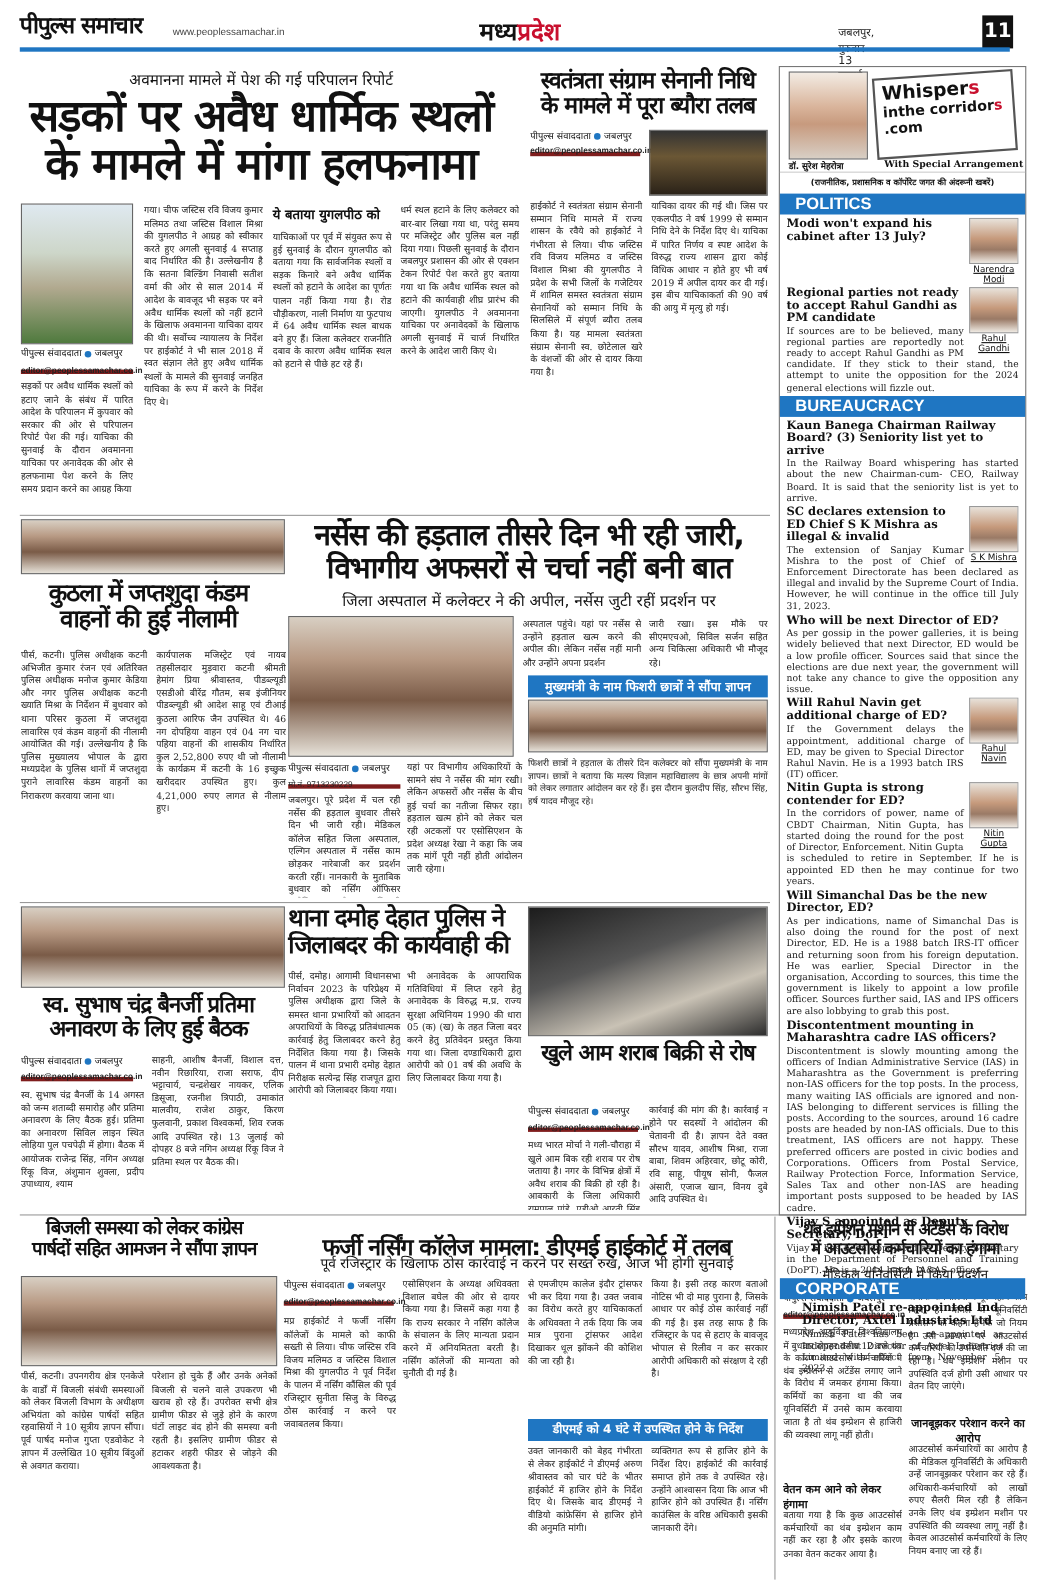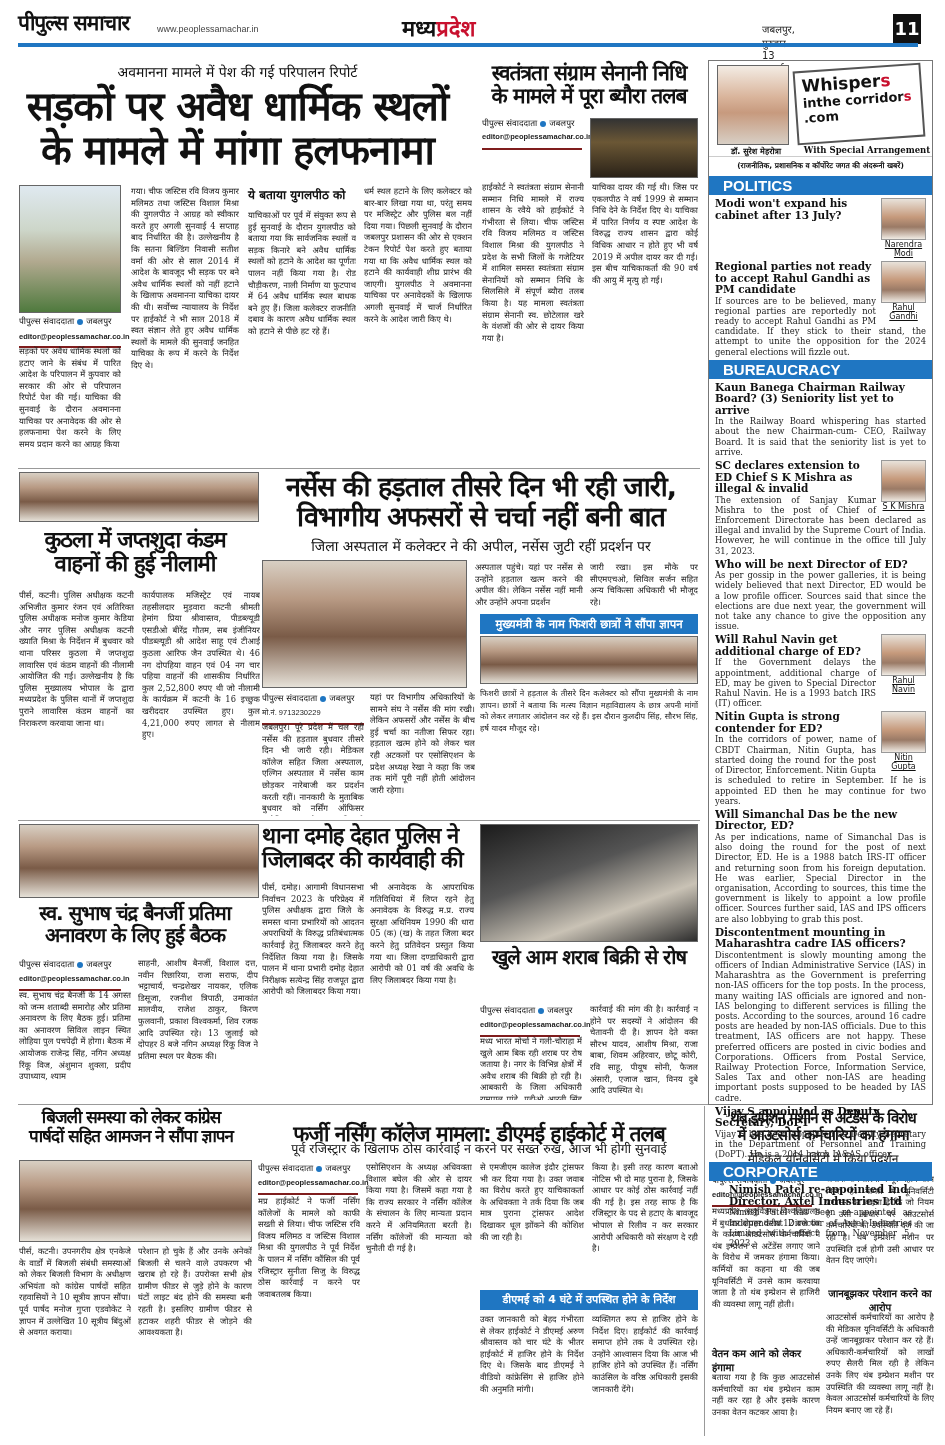--- a/index.html
+++ b/index.html
@@ -1,29 +1,29 @@
 <!DOCTYPE html>
 <html><head>
 <meta charset="utf-8">
 <style>
 *{box-sizing:border-box;margin:0;padding:0}
 body{width:945px;height:1445px;background:#fff;font-family:"DejaVu Serif",serif;color:#111;position:relative;overflow:hidden}
 .abs{position:absolute}
 .masthead{left:0;top:0;width:771px;height:44px}
 .logo{left:18px;top:8px;font-family:"DejaVu Sans",sans-serif;font-weight:bold;font-size:21px;color:#111;letter-spacing:-1px}
 .site{left:157px;top:24px;font-family:"Liberation Sans",sans-serif;font-size:9px;color:#444}
-.section{left:402px;top:12px;font-family:"DejaVu Sans",sans-serif;font-weight:bold;font-size:22px}
+.section{left:436px;top:12px;font-family:"DejaVu Sans",sans-serif;font-weight:bold;font-size:22px}
 .section .a{color:#111}.section .b{color:#c8102e}
 .dateline{left:762px;top:22px;font-family:"DejaVu Sans",sans-serif;font-size:10px;color:#222}
 .pageno{left:893px;top:14px;width:28px;height:30px;background:#111;color:#fff;font-family:"DejaVu Sans",sans-serif;font-weight:bold;font-size:18px;text-align:center;line-height:30px}
 .rule{left:18px;top:43px;width:900px;height:4px;background:#1f76c2}
 .kicker{font-family:"DejaVu Sans",sans-serif;font-size:14px;text-align:center}
 .hl{font-family:"DejaVu Sans",sans-serif;font-weight:bold;color:#111;text-align:center;line-height:1.1;letter-spacing:-1px}
 .txt{font-family:"DejaVu Serif",serif;font-size:8.3px;line-height:11.6px;color:#222;text-align:justify;overflow:hidden}
-.byline{font-family:"DejaVu Sans",sans-serif;font-size:8.5px;border-bottom:2px solid #7f1d1d;padding-bottom:20px;white-space:nowrap}
+.byline{font-family:"DejaVu Sans",sans-serif;font-size:8.5px;border-bottom:4px solid #7f1d1d;padding-bottom:9px;white-space:nowrap}
 .byline .bul{display:inline-block;width:6px;height:6px;border-radius:50%;background:#1f76c2;margin:0 3px;vertical-align:middle}
 .email{font-family:"Liberation Sans",sans-serif;font-size:7.5px;color:#222;font-weight:bold}
 .photo{background:linear-gradient(135deg,#9c8b73,#c9b89c 40%,#6e7c5c 70%,#5c4a3a);border:1px solid #666}
 .photo.people{background:linear-gradient(180deg,#d8cfc3 0%,#b89a84 30%,#7a5b47 60%,#e6e1d8 100%)}
 .photo.court{background:linear-gradient(180deg,#dfe9f0 0%,#cdd6c9 35%,#b1a98f 60%,#4f7a3e 100%)}
 .photo.dark{background:linear-gradient(160deg,#1c1c1c,#555 40%,#c9c2b5 70%,#2d2d2d)}
 .photo.gavel{background:linear-gradient(180deg,#333 0%,#6b5735 40%,#2a2218 100%)}
 .caption{font-family:"DejaVu Sans",sans-serif;font-size:8px;text-align:center;text-decoration:underline}
 .bluebar{background:#1f76c2;color:#fff;font-family:"DejaVu Sans",sans-serif;font-weight:bold;text-align:center}
 .rcol{left:708px;top:60px;width:225px;height:1045px;border:1px solid #777}
@@ -163,21 +163,21 @@
 <div class="abs txt" style="left:826px;top:1312px;width:108px;height:122px">आउटसोर्स कर्मचारियों का आरोप है की मेडिकल यूनिवर्सिटी के अधिकारी उन्हें जानबूझकर परेशान कर रहे हैं। अधिकारी-कर्मचारियों को लाखों रुपए सैलरी मिल रही है लेकिन उनके लिए थंब इम्प्रेशन मशीन पर उपस्थिति की व्यवस्था लागू नहीं है। केवल आउटसोर्स कर्मचारियों के लिए नियम बनाए जा रहे हैं।</div>
 
 <div class="abs rcol">
   <div style="position:relative;height:96px;border-bottom:1px solid #ccc">
     <div class="abs photo" style="left:8px;top:4px;width:72px;height:80px;background:linear-gradient(180deg,#f3ece4,#d9b49b 40%,#c79a7e 60%,#d8cfc5)"></div>
     <div class="abs" style="left:86px;top:6px;width:128px;height:74px;border:2px solid #555;background:#fff;transform:rotate(-4deg);font-family:'DejaVu Sans',sans-serif;font-weight:bold;color:#111;padding:4px 6px">
       <div style="font-size:17px;line-height:19px"><span>Whisper</span><span style="color:#c8102e">s</span></div>
       <div style="font-size:13px;line-height:15px"><span>inthe corridor</span><span style="color:#c8102e">s</span></div>
       <div style="font-size:13px;line-height:15px">.com</div>
     </div>
-    <div class="abs" style="left:8px;top:84px;width:78px;font-family:'DejaVu Sans',sans-serif;font-size:8px;font-weight:bold;text-align:center">डॉ. सुरेश मेहरोत्रा</div>
+    <div class="abs" style="left:8px;top:84px;width:78px;font-family:'DejaVu Sans',sans-serif;font-size:8px;font-weight:bold;">डॉ. सुरेश मेहरोत्रा</div>
     <div class="abs" style="left:94px;top:84px;width:128px;font-size:8.5px;font-weight:bold;text-align:center">With Special Arrangement</div>
   </div>
   <div style="font-family:'DejaVu Sans',sans-serif;font-size:7.5px;font-weight:bold;text-align:center;padding:3px 2px">(राजनीतिक, प्रशासनिक व कॉर्पोरेट जगत की अंदरूनी खबरें)</div>
   <div id="whispers-sections" style="padding:0 6px">
       <div class="sec">POLITICS</div>
       <div style="margin: 2px 0px 3px; overflow: hidden;">
         <div class="sq">
           <div class="ph photo" style="background: linear-gradient(rgb(232, 226, 218), rgb(198, 154, 124) 45%, rgb(154, 122, 102) 70%, rgb(240, 235, 228));"></div>
           <div class="caption">Narendra Modi</div>
         </div>

